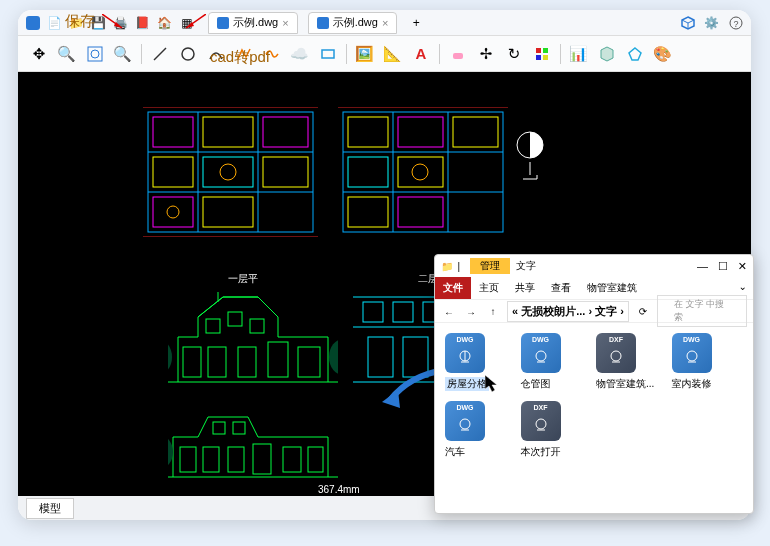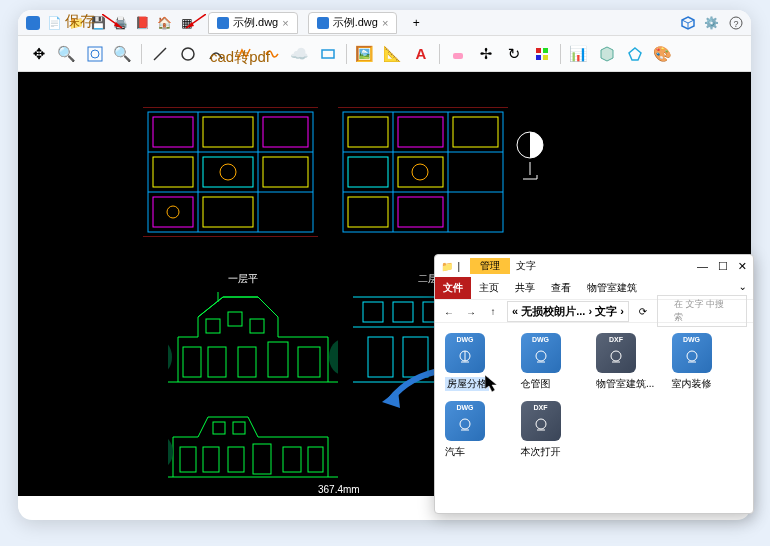--- a/index.html
+++ b/index.html
@@ -362,20 +362,23 @@
       <g transform="translate(-22,30)">
         <ellipse cx="15" cy="20" rx="12" ry="16" fill="#004428" stroke="none"></ellipse>
         <rect x="13" y="33" width="4" height="12" fill="#004428" stroke="none"></rect>
       </g>
     </svg>
 
     <div class="dim-text" style="left:300px; top:412px">367.4mm</div>
 
   </div>
 
+  <div class="bottom-bar">
+    <span class="model-tab">模型</span>
+  </div>
 </div>
 
 <svg class="drag-arrow" width="70" height="50">
   <path d="M65,10 Q30,15 10,40" fill="none" stroke="#2a78d4" stroke-width="6"></path>
   <polygon points="2,42 18,30 20,48" fill="#2a78d4"></polygon>
 </svg>
 
 <div class="explorer">
   <div class="exp-title">
     <span>📁</span>

